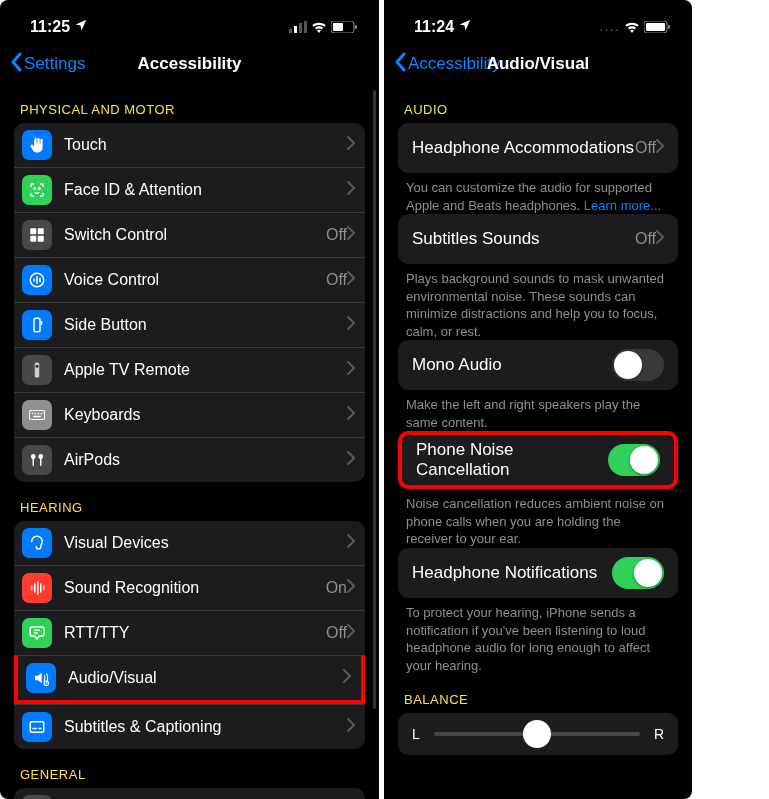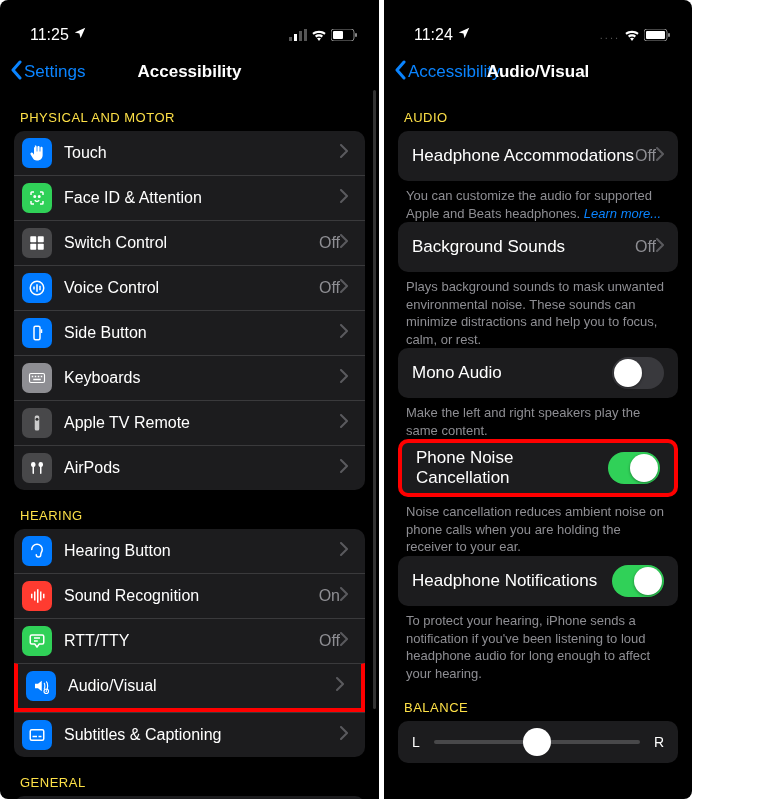--- a/index.html
+++ b/index.html
@@ -23,23 +23,22 @@
   .phone-right { width: 308px; border-radius: 0 8px 8px 0; }
 
   
   .status-bar {
     display: flex;
     justify-content: space-between;
     align-items: center;
     padding: 10px 22px 0 30px;
     height: 44px;
     color: #fff;
-    font-weight: 400;
+    font-weight: 700;
     font-size: 16px;
-    margin-top: 8px;
   }
   .status-left { display: flex; align-items: center; gap: 4px; }
   .status-right { display: flex; align-items: center; gap: 4px; }
   .status-right svg { display: block; }
 
   
   .nav {
     display: flex;
     align-items: center;
     height: 40px;
@@ -77,21 +76,21 @@
     padding: 18px 6px 6px 6px;
   }
   .group {
     background: #1c1c1e;
     border-radius: 10px;
     overflow: hidden;
   }
   .row {
     display: flex;
     align-items: center;
-    padding: 7px 17px 7px 8px;
+    padding: 7px 10px 7px 8px;
     min-height: 38px;
     position: relative;
   }
   .row + .row { border-top: 0.5px solid #3a3a3c; }
   .row .icon {
     width: 30px; height: 30px;
     border-radius: 7px;
     display: flex;
     align-items: center;
     justify-content: center;
@@ -112,21 +111,21 @@
   }
   .highlight {
     border: 4px solid #ff0000;
   }
   .footer-text {
     color: #8e8e93;
     font-size: 13px;
     line-height: 1.35;
     padding: 6px 8px 0 8px;
   }
-  .footer-text a { color: #0a84ff; text-decoration: none; font-style: italic; }
+  .footer-text a { color: #0a84ff; text-decoration: none; }
 
   
   .phone-right .row { min-height: 50px; padding: 0 14px; }
   .phone-right .row .label { font-size: 17px; }
 
   
   .toggle {
     width: 52px; height: 32px;
     border-radius: 16px;
     position: relative;
@@ -304,68 +303,68 @@
               <rect x="8" y="3" width="8" height="18" rx="2" fill="none" stroke="#fff" stroke-width="2"></rect>
               <rect x="17" y="7" width="2" height="5"></rect>
             </svg>
           </div>
           <div class="label">Side Button</div>
           <div class="chev"><svg width="8" height="14" viewBox="0 0 8 14" fill="none" stroke="currentColor" stroke-width="2" stroke-linecap="round">
               <polyline points="1,1 7,7 1,13"></polyline>
             </svg></div>
         </div>
         <div class="row">
+          <div class="icon ic-dgray">
+            <svg width="18" height="18" viewBox="0 0 24 24" fill="#fff">
+              <rect x="9" y="2" width="6" height="20" rx="2" fill="#ccc"></rect>
+              <circle cx="12" cy="7" r="2" fill="#333"></circle>
+            </svg>
+          </div>
+          <div class="label">Apple TV Remote</div>
+          <div class="chev"><svg width="8" height="14" viewBox="0 0 8 14" fill="none" stroke="currentColor" stroke-width="2" stroke-linecap="round">
+              <polyline points="1,1 7,7 1,13"></polyline>
+            </svg></div>
+        </div>
+        <div class="row">
           <div class="icon ic-gray">
             <svg width="18" height="18" viewBox="0 0 24 24" fill="#fff">
               <rect x="2" y="6" width="20" height="12" rx="2" fill="none" stroke="#fff" stroke-width="1.5"></rect>
               <rect x="5" y="9" width="2" height="2"></rect>
               <rect x="9" y="9" width="2" height="2"></rect>
               <rect x="13" y="9" width="2" height="2"></rect>
               <rect x="17" y="9" width="2" height="2"></rect>
               <rect x="7" y="13" width="10" height="2"></rect>
             </svg>
           </div>
           <div class="label">Keyboards</div>
           <div class="chev"><svg width="8" height="14" viewBox="0 0 8 14" fill="none" stroke="currentColor" stroke-width="2" stroke-linecap="round">
               <polyline points="1,1 7,7 1,13"></polyline>
             </svg></div>
         </div>
         <div class="row">
           <div class="icon ic-dgray">
             <svg width="18" height="18" viewBox="0 0 24 24" fill="#fff">
-              <rect x="9" y="2" width="6" height="20" rx="2" fill="#ccc"></rect>
-              <circle cx="12" cy="7" r="2" fill="#333"></circle>
-            </svg>
-          </div>
-          <div class="label">Apple TV Remote</div>
-          <div class="chev"><svg width="8" height="14" viewBox="0 0 8 14" fill="none" stroke="currentColor" stroke-width="2" stroke-linecap="round">
-              <polyline points="1,1 7,7 1,13"></polyline>
-            </svg></div>
-        </div>
-        <div class="row">
-          <div class="icon ic-dgray">
-            <svg width="18" height="18" viewBox="0 0 24 24" fill="#fff">
               <path d="M7 4a3 3 0 013 3v1a3 3 0 01-2 2.8V19a1 1 0 01-2 0v-8.2A3 3 0 014 8V7a3 3 0 013-3zm10 0a3 3 0 00-3 3v1a3 3 0 002 2.8V19a1 1 0 002 0v-8.2A3 3 0 0020 8V7a3 3 0 00-3-3z"></path>
             </svg>
           </div>
           <div class="label">AirPods</div>
           <div class="chev"><svg width="8" height="14" viewBox="0 0 8 14" fill="none" stroke="currentColor" stroke-width="2" stroke-linecap="round">
               <polyline points="1,1 7,7 1,13"></polyline>
             </svg></div>
         </div>
       </div>
       <div class="section-header">HEARING</div>
       <div class="group">
         <div class="row">
           <div class="icon ic-blue">
             <svg width="18" height="18" viewBox="0 0 24 24" fill="#fff">
               <path d="M12 3a7 7 0 017 7c0 3-2 4-2 7a3 3 0 01-6 0M12 3a7 7 0 00-7 7" fill="none" stroke="#fff" stroke-width="2" stroke-linecap="round"></path>
             </svg>
           </div>
-          <div class="label">Hearing Button</div>
+          <div class="label">Visual Devices</div>
           <div class="chev"><svg width="8" height="14" viewBox="0 0 8 14" fill="none" stroke="currentColor" stroke-width="2" stroke-linecap="round">
               <polyline points="1,1 7,7 1,13"></polyline>
             </svg></div>
         </div>
         <div class="row">
           <div class="icon ic-red">
             <svg width="18" height="18" viewBox="0 0 24 24" fill="#fff">
               <rect x="4" y="9" width="2" height="6"></rect>
               <rect x="8" y="6" width="2" height="12"></rect>
               <rect x="12" y="3" width="2" height="18"></rect>
@@ -477,21 +476,21 @@
           <div class="label">Headphone Accommodations</div>
           <div class="value">Off</div>
           <div class="chev"><svg width="8" height="14" viewBox="0 0 8 14" fill="none" stroke="currentColor" stroke-width="2" stroke-linecap="round">
               <polyline points="1,1 7,7 1,13"></polyline>
             </svg></div>
         </div>
       </div>
       <div class="footer-text"><span>You can customize the audio for supported Apple and Beats headphones.</span> <a>Learn more...</a></div>
       <div class="group">
         <div class="row">
-          <div class="label">Background Sounds</div>
+          <div class="label">Subtitles Sounds</div>
           <div class="value">Off</div>
           <div class="chev"><svg width="8" height="14" viewBox="0 0 8 14" fill="none" stroke="currentColor" stroke-width="2" stroke-linecap="round">
               <polyline points="1,1 7,7 1,13"></polyline>
             </svg></div>
         </div>
       </div>
       <div class="footer-text"><span>Plays background sounds to mask unwanted environmental noise. These sounds can minimize distractions and help you to focus, calm, or rest.</span></div>
       <div class="group">
         <div class="row">
           <div class="label">Mono Audio</div>

